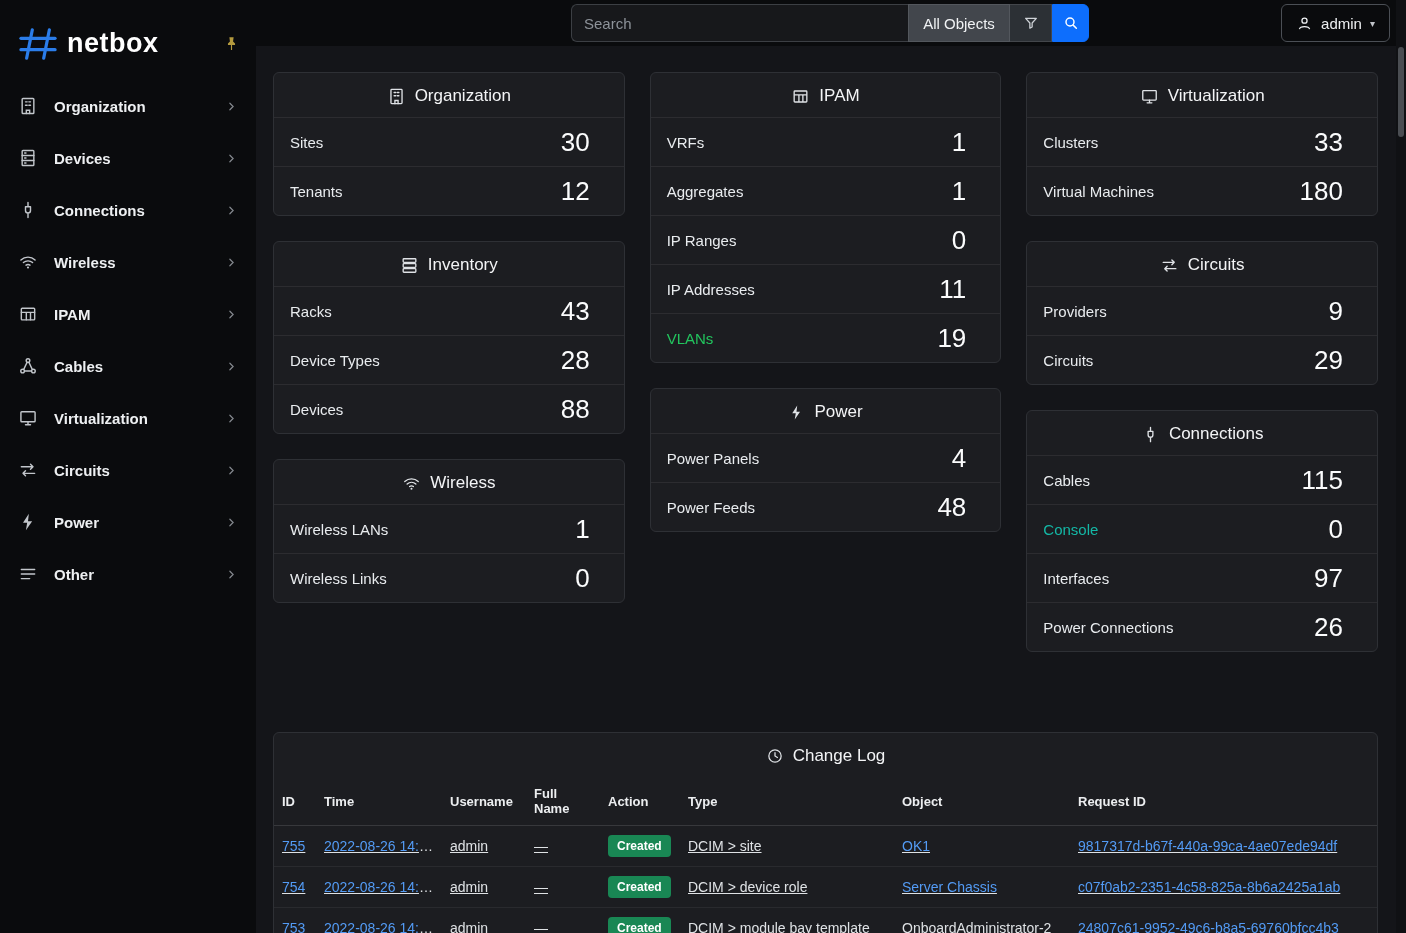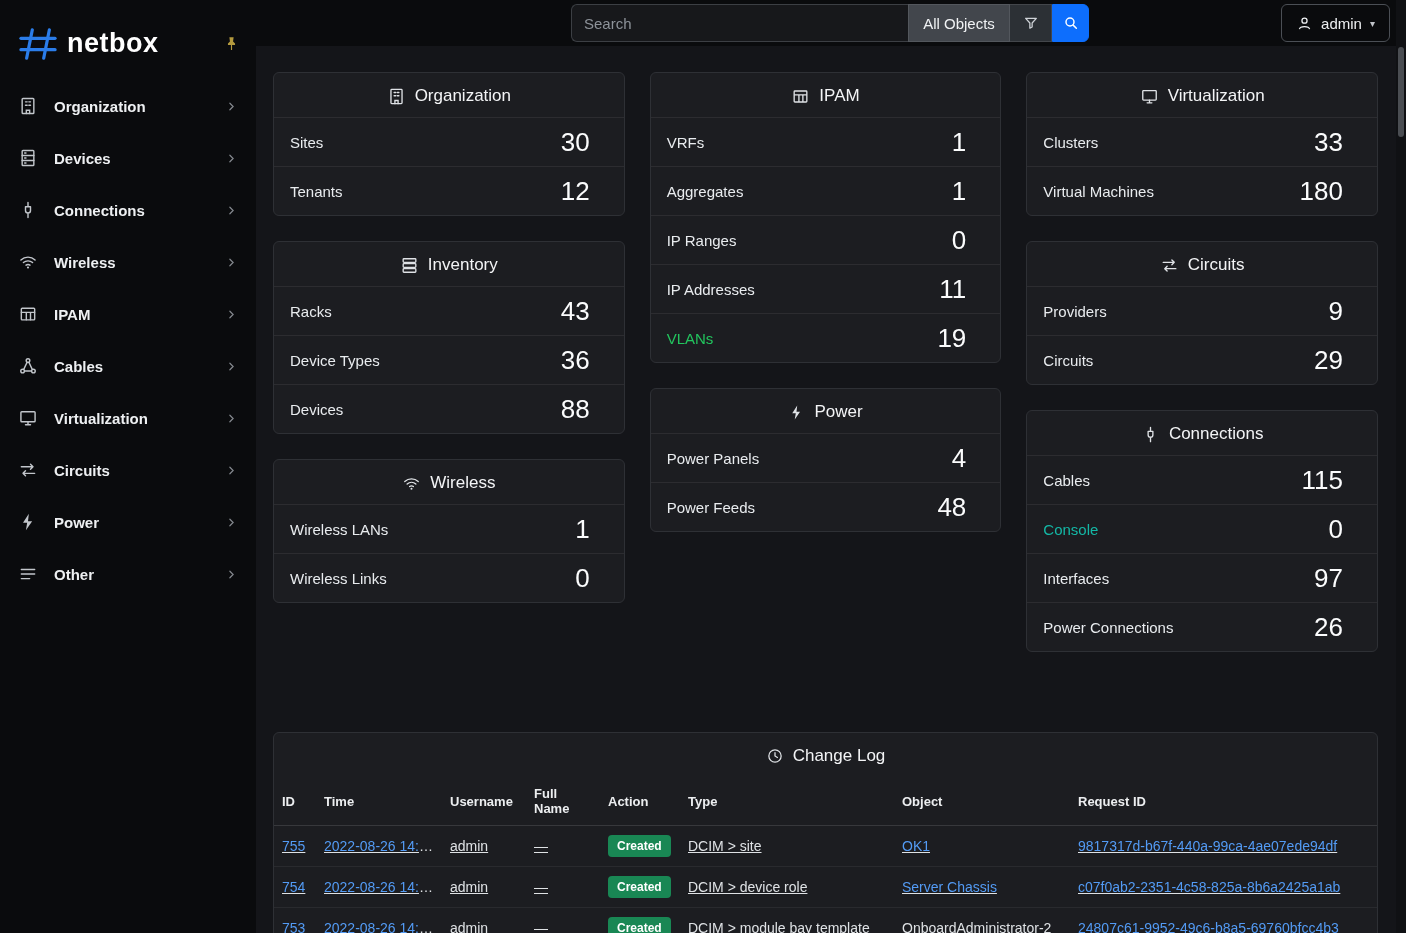--- a/index.html
+++ b/index.html
@@ -339,21 +339,21 @@
               </svg>
             </span>
           <h2 class="card-title">Inventory</h2>
         </header>
         <div class="stat-row">
           <a href="#" class="stat-label" style="color:#e9ecef">Racks</a>
           <a href="#" class="stat-value" style="color:#fbfcfd">43</a>
         </div>
         <div class="stat-row">
           <a href="#" class="stat-label" style="color:#e9ecef">Device Types</a>
-          <a href="#" class="stat-value" style="color:#fbfcfd">36</a>
+          <a href="#" class="stat-value" style="color:#fbfcfd">28</a>
         </div>
         <div class="stat-row">
           <a href="#" class="stat-label" style="color:#e9ecef">Devices</a>
           <a href="#" class="stat-value" style="color:#fbfcfd">88</a>
         </div>
       </section>
 
       <section class="card">
         <header class="card-head">
           <span class="cicon">

